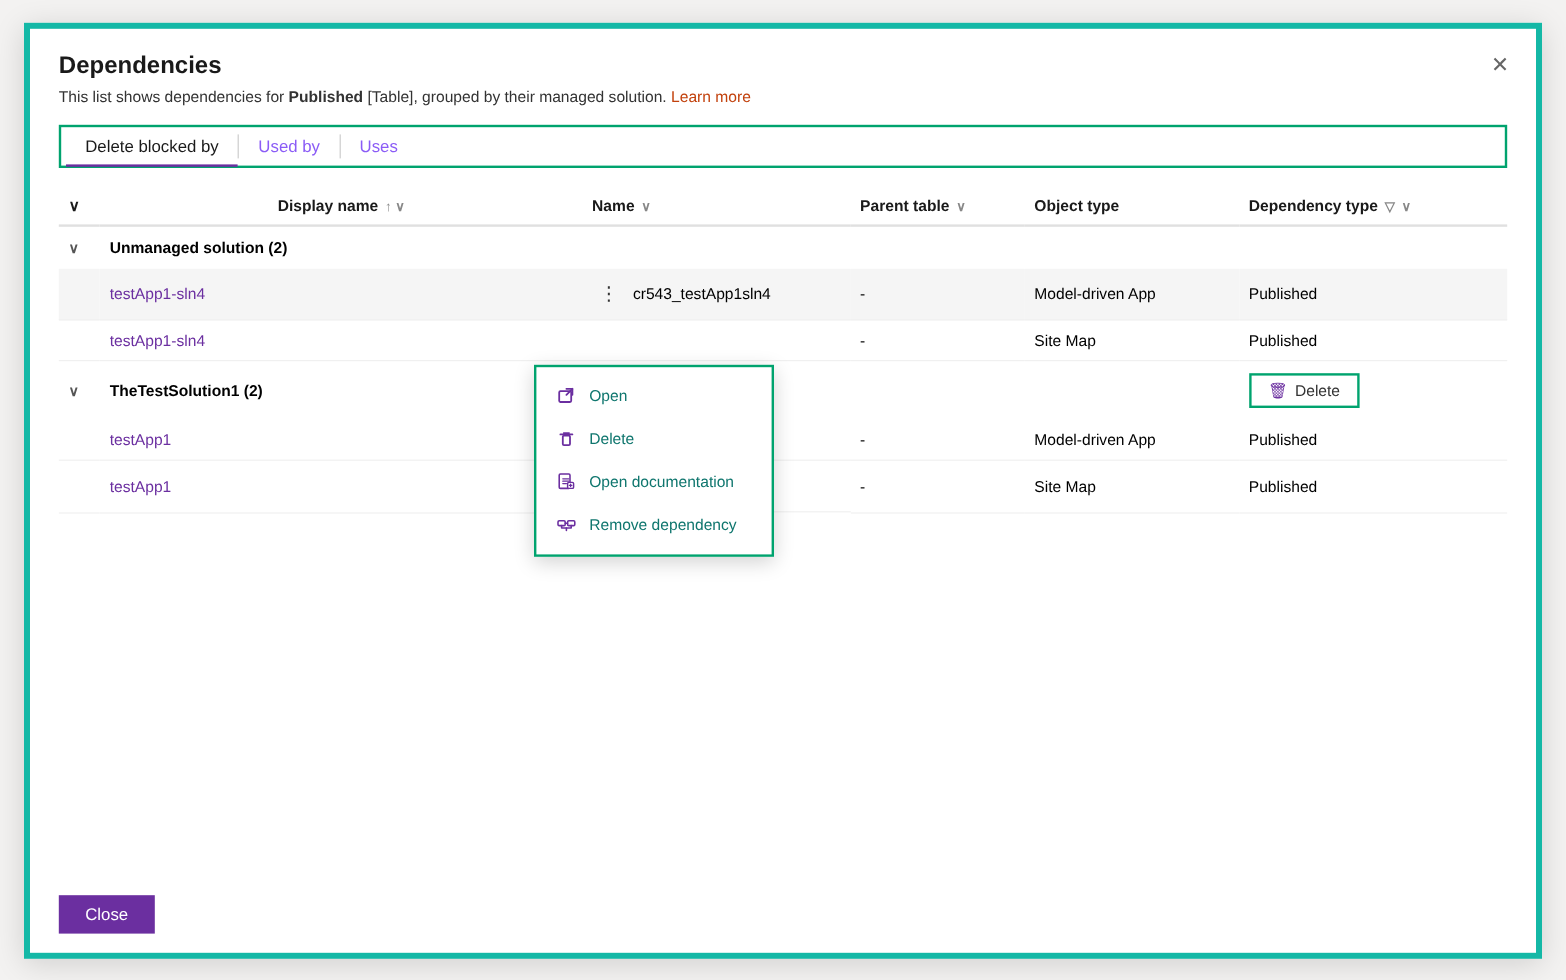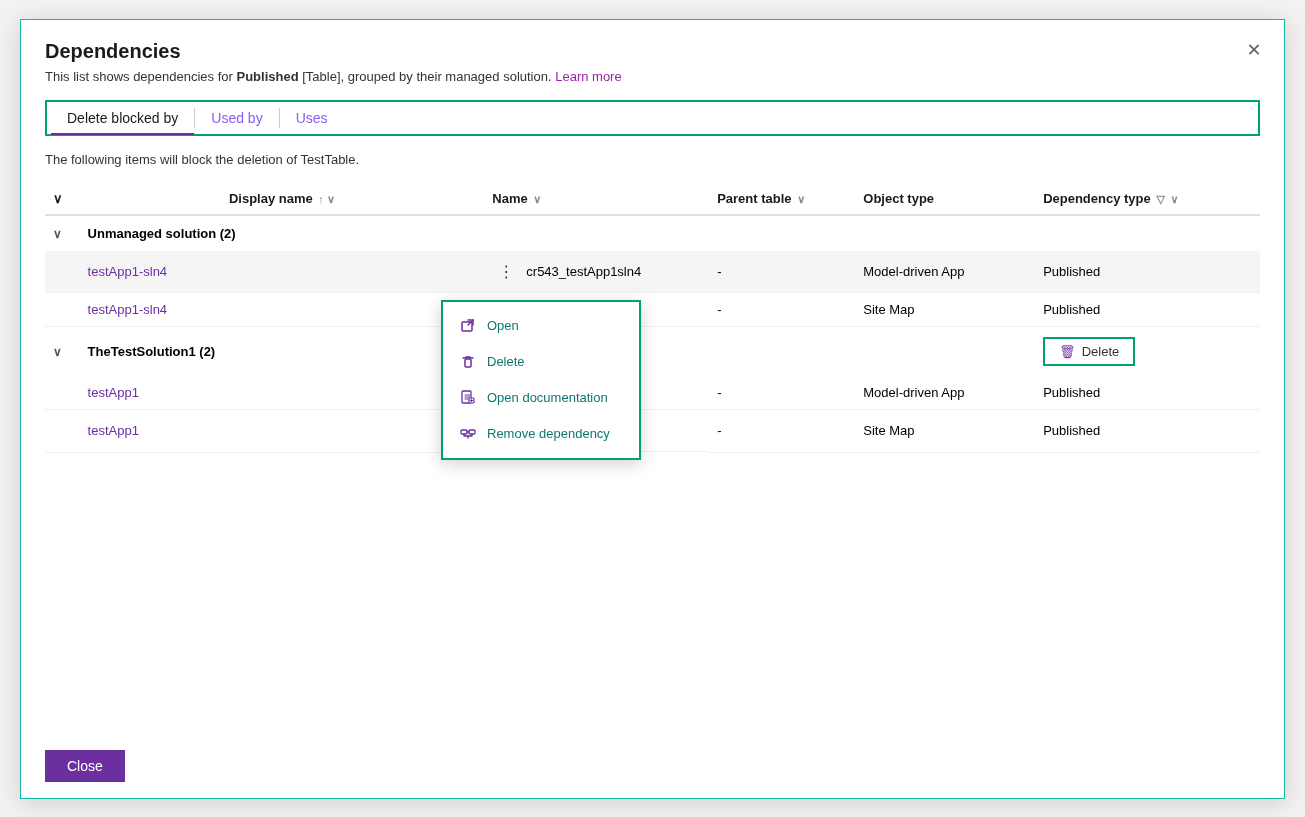--- a/index.html
+++ b/index.html
@@ -9,21 +9,21 @@
       background: #f3f2f1;
       display: flex;
       align-items: center;
       justify-content: center;
       min-height: 100vh;
     }
     .dialog {
       background: #fff;
       width: 1265px;
       min-height: 780px;
-      border: 1px solid #14b8a6;
+      border: 5px solid #14b8a6;
       box-shadow: 0 4px 24px rgba(0,0,0,0.15);
       display: flex;
       flex-direction: column;
       position: relative;
     }
     .dialog-header {
       padding: 20px 24px 0 24px;
       border-bottom: none;
     }
     .dialog-title {
@@ -31,21 +31,21 @@
       font-weight: 600;
       color: #1a1a1a;
       margin-bottom: 6px;
     }
     .dialog-subtitle {
       font-size: 13px;
       color: #333;
       margin-bottom: 16px;
     }
     .dialog-subtitle strong { font-weight: 600; }
-    .dialog-subtitle a { color: #a21caf; text-decoration: none; }
+    .dialog-subtitle a { color: #c2410c; text-decoration: none; }
     .close-btn {
       position: absolute;
       top: 16px;
       right: 16px;
       background: none;
       border: none;
       font-size: 18px;
       cursor: pointer;
       color: #666;
       width: 28px;
@@ -226,21 +226,20 @@
   </button>
 
   <div class="tabs-container">
     <button class="tab active">Delete blocked by</button>
     <div class="tab-divider"></div>
     <button class="tab">Used by</button>
     <div class="tab-divider"></div>
     <button class="tab">Uses</button>
   </div>
 
-  <div class="description-text">The following items will block the deletion of TestTable.</div>
 
   <div class="table-container">
     <table>
       <thead>
         <tr>
           <th class="col-expand">
             <span>∨</span>
           </th>
           <th class="col-name">
             Display name

